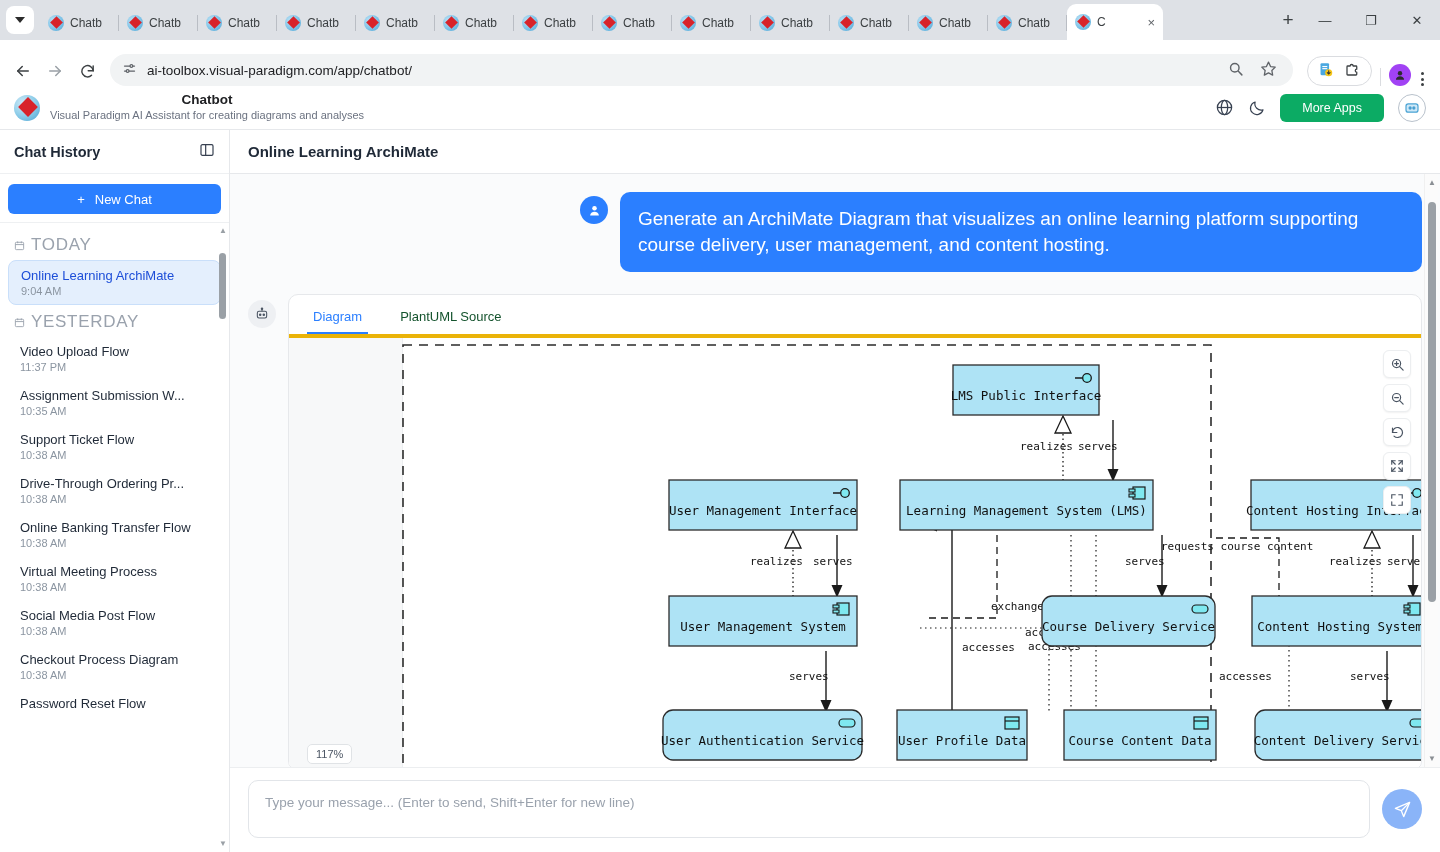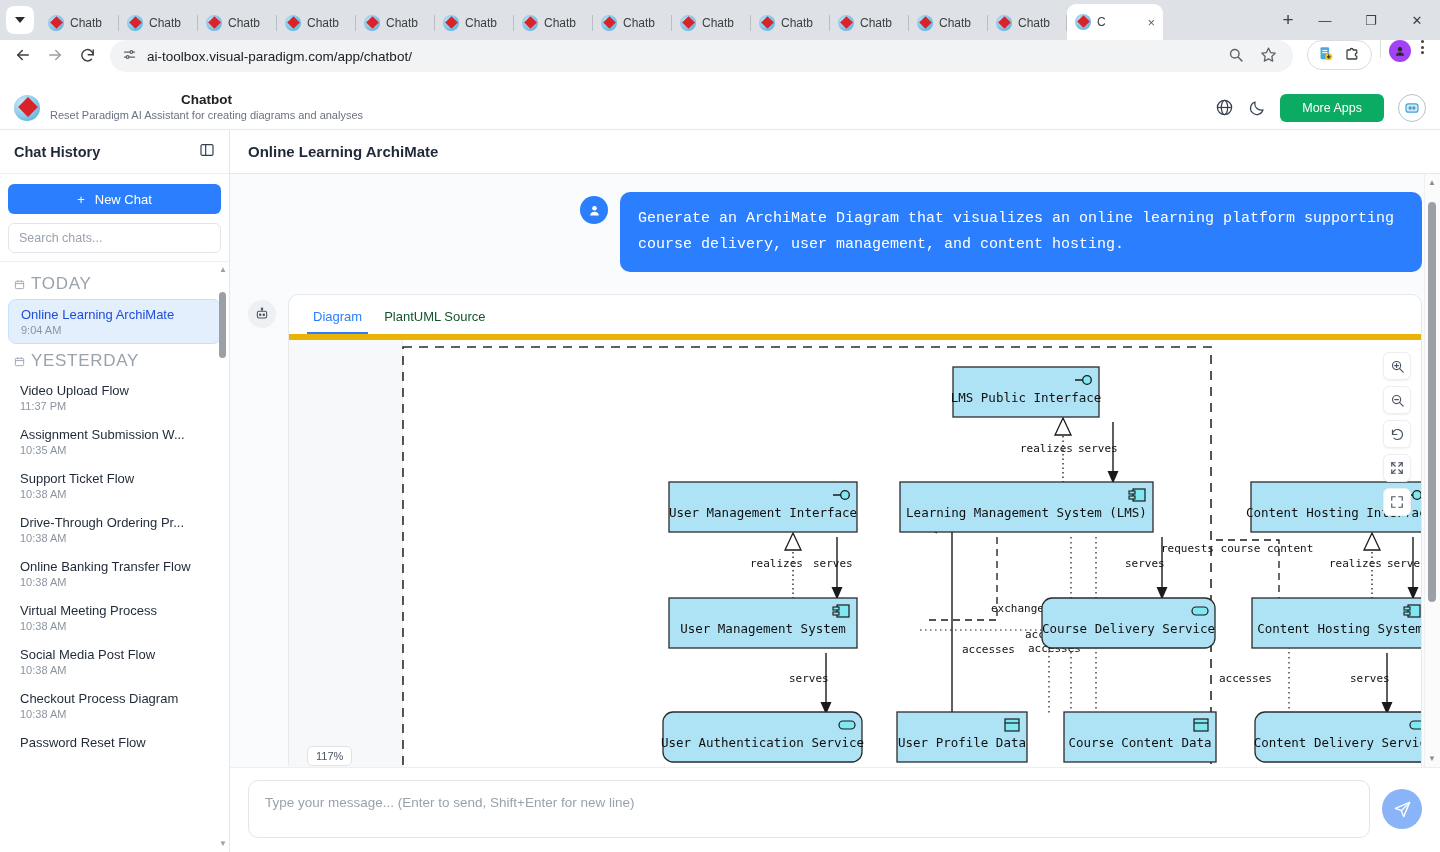--- a/index.html
+++ b/index.html
@@ -43,21 +43,21 @@
     background: #d8232a; transform: rotate(45deg);
   }
   .tab-title { white-space: nowrap; overflow: hidden; font-size: 12px; }
   .tab-close { margin-left: auto; font-size: 13px; color: #5f6368; line-height: 1; }
   .newtab { width: 28px; height: 28px; margin: 0 0 6px 6px; display: flex; align-items: center; justify-content: center;
     font-size: 19px; color: #3c4043; font-weight: 300; flex: 0 0 28px; }
   .winbtns { display: flex; align-items: center; margin-left: auto; height: 40px; flex: 0 0 auto; }
   .winbtn { width: 46px; height: 40px; display: flex; align-items: center; justify-content: center; color: #3c4043; font-size: 13px; }
 
   .toolbar {
-    height: 46px; background: #ffffff; display: flex; align-items: flex-start; gap: 2px;
+    height: 46px; background: #ffffff; display: flex; align-items: flex-end; gap: 2px;
     padding: 0 8px; flex: 0 0 46px;
   }
   .navbtn { width: 30px; height: 30px; display: flex; align-items: center; justify-content: center; color: #3c4043; border-radius: 50%; }
   .omnibox {
     flex: 1; height: 32px; background: #f1f3f4; border-radius: 16px; display: flex; align-items: center;
     padding: 0 12px; gap: 10px; margin: 0 6px; min-width: 0;
   }
   .omnibox .url { font-size: 13.5px; color: #202124; white-space: nowrap; overflow: hidden; }
   .omni-right { margin-left: auto; display: flex; align-items: center; gap: 16px; padding-right: 4px; }
   .ext-pill { display: flex; align-items: center; gap: 10px; border: 1px solid #dadce0; border-radius: 15px; height: 30px; padding: 0 9px; margin-left: 6px;}
@@ -107,26 +107,26 @@
   .sb-thumb { position: absolute; top: 26px; width: 7px; height: 66px; background: #9aa0a6; border-radius: 4px; }
   .sb-arrow { position: absolute; left: 0; width: 7px; text-align: center; font-size: 8px; color: #9aa0a6; line-height: 1; }
 
   .main { flex: 1; display: flex; flex-direction: column; min-width: 0; background: #fafbfc; }
   .main-head { height: 44px; border-bottom: 1px solid #e6e8eb; display: flex; align-items: center; padding: 0 18px; background: #fff; flex: 0 0 44px; }
   .main-title { font-size: 15px; font-weight: bold; color: #1f2937; }
 
   .conv { flex: 1; overflow: hidden; position: relative; padding: 18px 18px 0 18px; }
   .msg-user { display: flex; justify-content: flex-end; align-items: flex-start; gap: 12px; }
   .user-av { width: 28px; height: 28px; border-radius: 50%; background: #2b7fff; display: flex; align-items: center; justify-content: center; margin-top: 4px; flex: 0 0 28px; }
-  .bubble { background: #2b7fff; color: #fff; border-radius: 10px; padding: 14px 18px; font-size: 15px; line-height: 26px; max-width: 802px; font-family: Liberation Mono, monospace; }
+  .bubble { background: #2b7fff; color: #fff; border-radius: 10px; padding: 14px 18px; font-size: 19px; line-height: 26px; max-width: 802px; }
 
   .assistant { display: flex; gap: 12px; margin-top: 22px; }
   .bot-av { width: 28px; height: 28px; border-radius: 50%; background: #eef0f3; display: flex; align-items: center; justify-content: center; margin-top: 6px; flex: 0 0 28px; }
   .card { flex: 1; background: #fff; border: 1px solid #e6e8eb; border-radius: 10px; min-width: 0; overflow: hidden; }
-  .tabs-row { display: flex; gap: 10px; padding: 10px 18px 0; border-bottom: 6px solid #eab308; }
+  .tabs-row { display: flex; gap: 26px; padding: 10px 18px 0; border-bottom: 4px solid #eab308; }
   .vtab { font-size: 13px; color: #14532d; padding: 4px 6px 8px; }
   .vtab.active { color: #2b7fff; border-bottom: 2px solid #2b7fff; }
 
   .canvas-wrap { position: relative; height: 432px; background: #fff; }
   .canvas { position: absolute; inset: 0; overflow: hidden; }
   .canvas-gutter { position: absolute; left: 0; top: 0; bottom: 0; width: 114px; background: #f7f8f9; border-right: 1px solid #eceef0; }
   .zoom-badge { position: absolute; left: 18px; bottom: 6px; background: #fff; border: 1px solid #e0e3e6; border-radius: 5px;
     font-size: 11px; color: #4b5563; padding: 3px 8px; z-index: 6; }
   .tools { position: absolute; right: 10px; top: 12px; display: flex; flex-direction: column; gap: 6px; z-index: 6; }
   .tool { width: 28px; height: 28px; border-radius: 6px; background: #fff; border: 1px solid #eceef0;
@@ -291,21 +291,21 @@
         <i></i>
         <i></i>
         <i></i>
       </div>
   </div>
 
   <div class="app-header">
     <div class="brand-logo"></div>
     <div class="brand-text">
       <span class="brand-title">Chatbot</span>
-      <span class="brand-sub">Reset Paradigm AI Assistant for creating diagrams and analyses</span>
+      <span class="brand-sub">Visual Paradigm AI Assistant for creating diagrams and analyses</span>
     </div>
     <div class="hdr-right">
       <span class="hdr-icon">
         <svg width="19" height="19" viewBox="0 0 24 24" fill="none" stroke="#374151" stroke-width="1.6">
             <circle cx="12" cy="12" r="9"></circle>
             <ellipse cx="12" cy="12" rx="4" ry="9"></ellipse>
             <line x1="3" y1="12" x2="21" y2="12"></line>
           </svg>
       </span>
       <span class="hdr-icon">
@@ -334,21 +334,20 @@
               <rect x="3" y="4" width="18" height="16" rx="2"></rect>
               <line x1="10" y1="4" x2="10" y2="20"></line>
             </svg>
         </span>
       </div>
       <div class="sb-top">
         <button class="new-chat">
           <span>+</span>
           <span>New Chat</span>
         </button>
-        <div class="search-box">Search chats...</div>
       </div>
       <div class="sb-list">
         <div id="sb-groups">
             <div class="sb-group">
               <svg width="11" height="11" viewBox="0 0 24 24" fill="none" stroke="#9aa2ad" stroke-width="2">
                 <rect x="3" y="5" width="18" height="16" rx="2"></rect>
                 <line x1="3" y1="10" x2="21" y2="10"></line>
                 <line x1="8" y1="3" x2="8" y2="7"></line>
                 <line x1="16" y1="3" x2="16" y2="7"></line>
               </svg>

